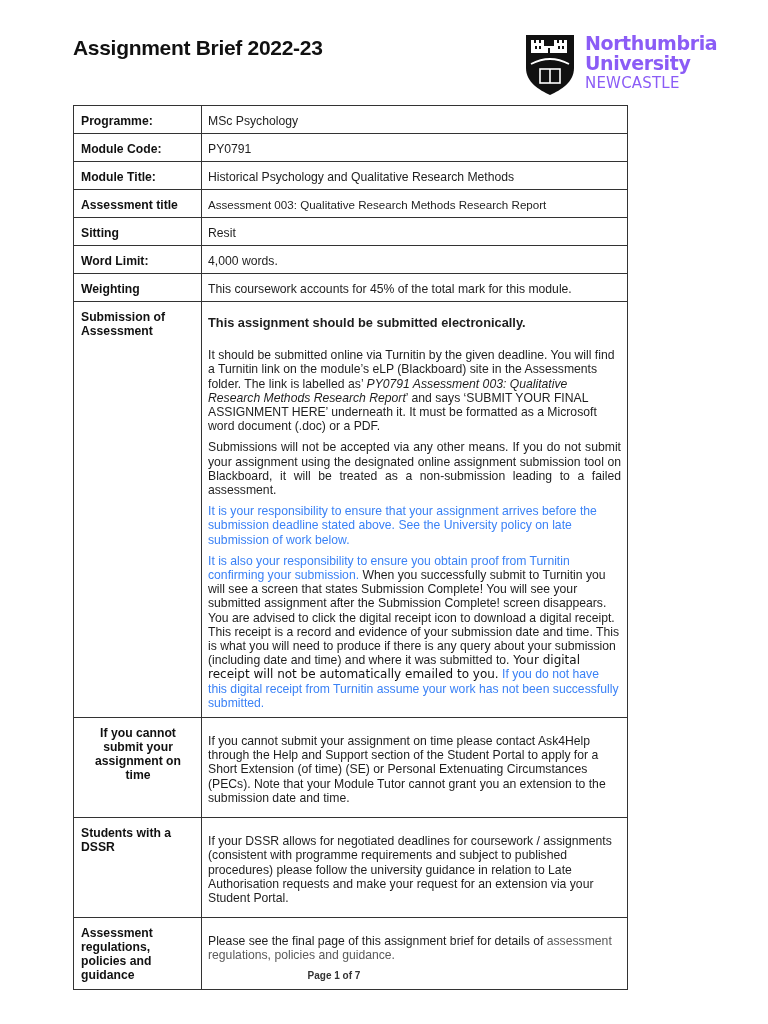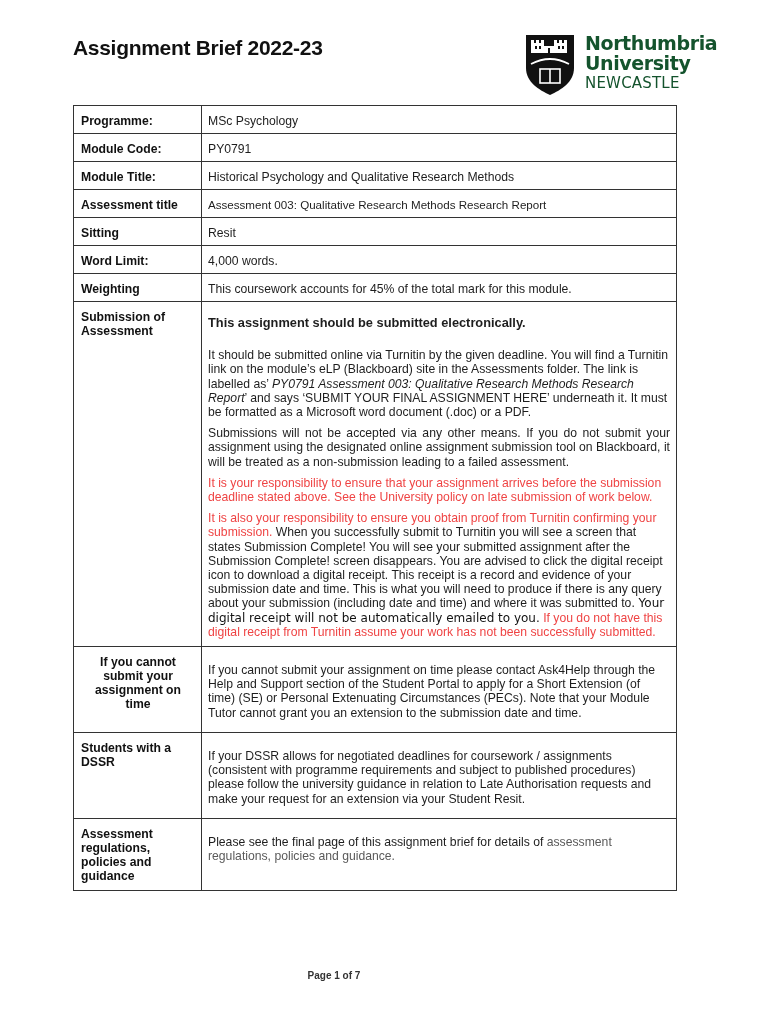--- a/index.html
+++ b/index.html
@@ -32,40 +32,40 @@
       width: 200px;
       height: 62px;
       display: flex;
       align-items: flex-start;
     }
     .logo svg { display: block; }
     .logo-text {
       margin-left: 10px;
       line-height: 1;
       font-family: "DejaVu Sans", sans-serif;
-      color: #14532d;
+      color: #8b5cf6;
     }
     .logo-text .l1, .logo-text .l2 {
       font-size: 19px;
       font-weight: bold;
       letter-spacing: -0.4px;
       display: block;
       margin-bottom: 1px;
     }
     .logo-text .l3 {
       font-size: 15px;
       letter-spacing: 0.2px;
       display: block;
       margin-top: 3px;
     }
     table.brief {
       position: absolute;
       left: 73px;
       top: 105px;
-      width: 604px;
+      width: 555px;
       border-collapse: collapse;
       font-size: 12.2px;
       color: #1e1e1e;
     }
     table.brief td {
       border: 1.2px solid #333;
       vertical-align: top;
       padding: 0;
     }
     table.brief tr { }
@@ -81,21 +81,21 @@
       padding: 8px 6px 5px 6px !important;
       line-height: 14px;
     }
     td.value.mid { vertical-align: middle; }
     .p { margin: 0 0 7px 0; line-height: 14.2px; }
     .bold-lead {
       font-weight: bold;
       font-size: 12.8px;
       margin: 6px 0 18px 0;
     }
-    .red { color: #ef4444; }
+    .red { color: #3b82f6; }
     .grey { color: #5a5a5a; }
     .cal { font-family: "DejaVu Sans", sans-serif; font-size: 12px; color: #111; }
     .justify { text-align: justify; }
     sup { font-size: 8px; }
     .footer {
       position: absolute;
       top: 970px;
       left: 0;
       width: 668px;
       text-align: center;
@@ -188,21 +188,21 @@
     </tr>
     <tr>
       <td class="label" style="height:72px;text-align:center;">If you cannot submit your assignment on time</td>
       <td class="value">
         <p class="p" style="margin-top:8px;">If you cannot submit your assignment on time please contact Ask4Help through the Help and Support section of the Student Portal to apply for a Short Extension (of time) (SE) or Personal Extenuating Circumstances (PECs). Note that your Module Tutor cannot grant you an extension to the submission date and time.</p>
       </td>
     </tr>
     <tr>
       <td class="label" style="height:70px;">Students with a DSSR</td>
       <td class="value">
-        <p class="p" style="margin-top:8px;">If your DSSR allows for negotiated deadlines for coursework / assignments (consistent with programme requirements and subject to published procedures) please follow the university guidance in relation to Late Authorisation requests and make your request for an extension via your Student Resit.</p>
+        <p class="p" style="margin-top:8px;">If your DSSR allows for negotiated deadlines for coursework / assignments (consistent with programme requirements and subject to published procedures) please follow the university guidance in relation to Late Authorisation requests and make your request for an extension via your Student Portal.</p>
       </td>
     </tr>
     <tr>
       <td class="label" style="height:58px;">Assessment regulations, policies and guidance</td>
       <td class="value">
         <p class="p" style="margin-top:8px;"><span>Please see the final page of this assignment brief for details of </span><span class="grey">assessment regulations, policies and guidance.</span></p>
       </td>
     </tr>
   </tbody>
 </table>

